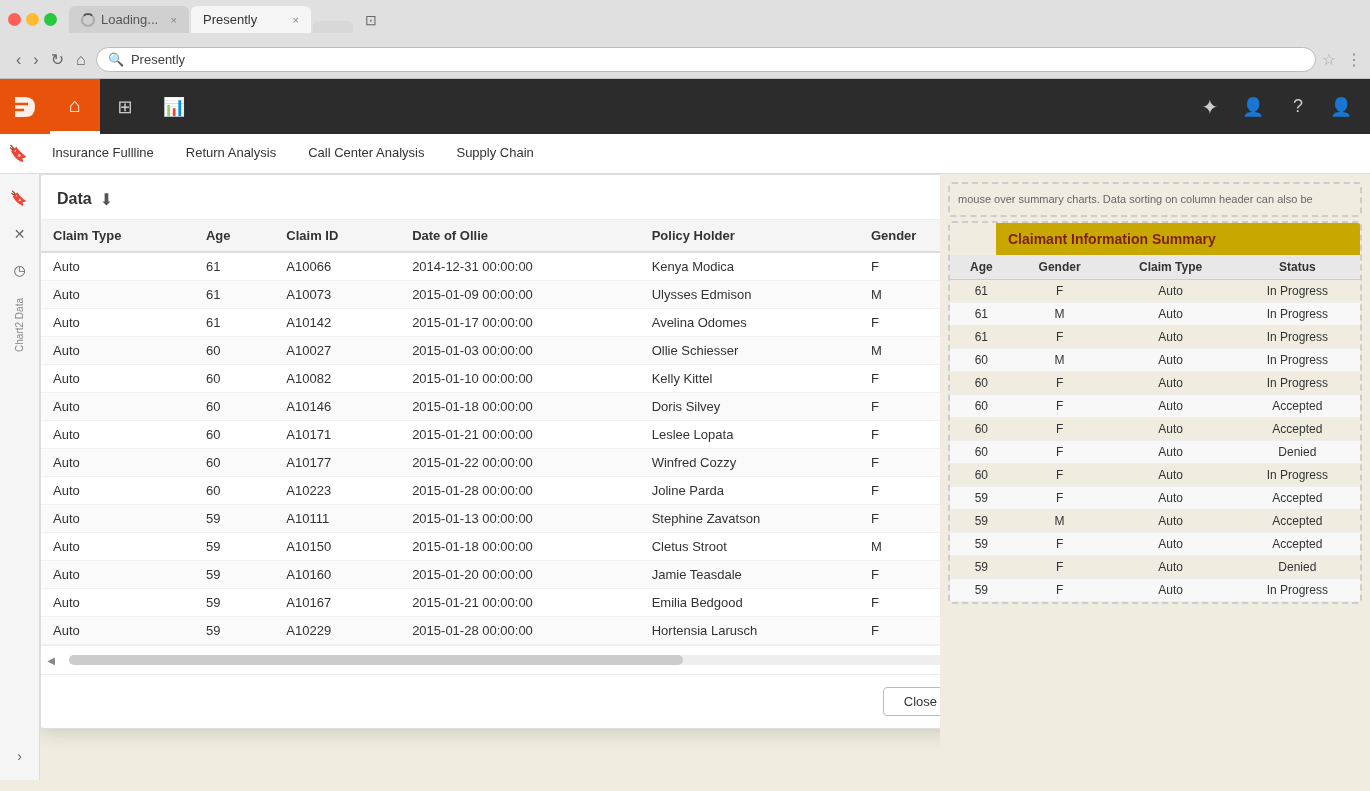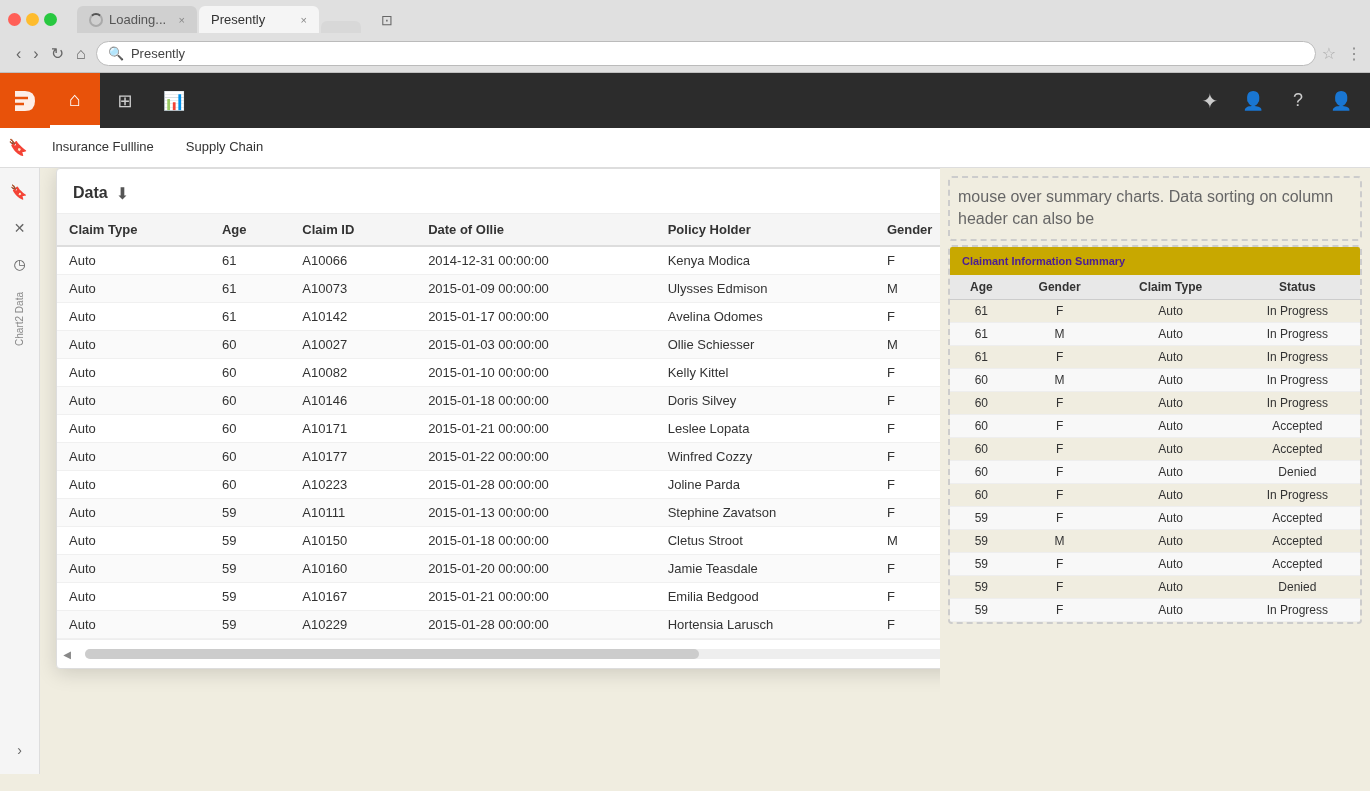--- a/index.html
+++ b/index.html
@@ -1,20 +1,20 @@
 <!DOCTYPE html>
 <html><head>
   <meta charset="utf-8">
   <style>
     * { box-sizing: border-box; margin: 0; padding: 0; }
     body { font-family: 'Segoe UI', Arial, sans-serif; background: #f0ede0; width: 1370px; height: 791px; overflow: hidden; }
 
     
     .browser-chrome { background: #e0e0e0; padding: 6px 8px 0 8px; border-bottom: 1px solid #c0c0c0; }
-    .browser-top { display: flex; align-items: center; gap: 20px; margin-bottom: 4px; }
+    .browser-top { display: flex; align-items: center; gap: 12px; margin-bottom: 10px; }
     .traffic-lights { display: flex; gap: 5px; align-items: center; }
     .traffic-light { width: 13px; height: 13px; border-radius: 50%; }
     .tl-red { background: #ff5f57; }
     .tl-yellow { background: #febc2e; }
     .tl-green { background: #28c840; }
     .browser-nav { display: flex; gap: 4px; align-items: center; margin-left: 4px; }
     .nav-btn { background: none; border: none; color: #666; font-size: 16px; cursor: pointer; padding: 2px 4px; }
     .tab-bar { display: flex; gap: 2px; align-items: flex-end; }
     .tab { display: flex; align-items: center; gap: 6px; padding: 6px 12px; background: #d0d0d0; border-radius: 6px 6px 0 0; font-size: 13px; color: #333; cursor: pointer; min-width: 120px; }
     .tab.active { background: #f5f5f5; }
@@ -52,30 +52,30 @@
     .left-sidebar { width: 40px; background: #f5f5f5; border-right: 1px solid #ddd; display: flex; flex-direction: column; align-items: center; padding-top: 8px; gap: 4px; }
     .sidebar-icon { width: 32px; height: 32px; display: flex; align-items: center; justify-content: center; color: #666; font-size: 14px; cursor: pointer; border-radius: 4px; }
     .sidebar-label { writing-mode: vertical-rl; transform: rotate(180deg); font-size: 10px; color: #888; margin-top: 8px; white-space: nowrap; }
 
     
     .dialog-container { position: relative; flex: 1; overflow: hidden; }
     .dialog-bg { position: absolute; top: 0; left: 0; right: 0; bottom: 0; background: #f0ede0; }
 
     
     .right-panel { position: absolute; right: 0; top: 0; width: 430px; bottom: 0; background: #f0ede0; padding: 8px; }
-    .summary-hint { font-size: 16px; color: #666; padding: 8px; margin-bottom: 4px; border: 2px dashed #ccc; border-radius: 4px; line-height: 1.4; }
+    .summary-hint { font-size: 11px; color: #666; padding: 8px; margin-bottom: 4px; border: 2px dashed #ccc; border-radius: 4px; line-height: 1.4; }
     .summary-table-container { border: 2px dashed #ccc; border-radius: 4px; overflow: hidden; }
-    .summary-title { background: #c8a800; color: #4c1d95; padding: 8px 12px; font-size: 11px; font-weight: bold; }
+    .summary-title { background: #c8a800; color: #7f1d1d; padding: 8px 12px; font-size: 14px; font-weight: bold; margin-left: 46px; }
     .summary-table { width: 100%; border-collapse: collapse; font-size: 12px; }
     .summary-table th { background: #e8e8e8; padding: 5px 8px; text-align: center; font-weight: 600; color: #333; border-bottom: 1px solid #ccc; }
     .summary-table td { padding: 4px 8px; text-align: center; color: #333; border-bottom: 1px solid #eee; }
     .summary-table tr:nth-child(even) td { background: #f8f8f8; }
 
     
-    .data-dialog { position: absolute; top: 0; left: 16px; width: 935px; background: white; border: 1px solid #ddd; border-radius: 4px; box-shadow: 0 4px 20px rgba(0,0,0,0.15); }
+    .data-dialog { position: absolute; top: 0; left: 0; width: 935px; background: white; border: 1px solid #ddd; border-radius: 4px; box-shadow: 0 4px 20px rgba(0,0,0,0.15); }
     .dialog-header { display: flex; align-items: center; padding: 12px 16px 8px 16px; border-bottom: 1px solid #eee; gap: 8px; }
     .dialog-title { font-size: 16px; font-weight: 600; color: #333; }
     .download-icon { color: #555; font-size: 16px; cursor: pointer; }
     .dialog-close { margin-left: auto; cursor: pointer; color: #888; font-size: 16px; width: 24px; height: 24px; display: flex; align-items: center; justify-content: center; border-radius: 50%; }
 
     
     .table-wrapper { overflow-y: auto; max-height: 430px; }
     .data-table { width: 100%; border-collapse: collapse; font-size: 13px; }
     .data-table th { background: #f5f5f5; padding: 8px 12px; text-align: left; font-weight: 600; color: #333; border-bottom: 2px solid #ddd; position: sticky; top: 0; white-space: nowrap; cursor: pointer; }
     .data-table td { padding: 6px 12px; color: #333; border-bottom: 1px solid #f0f0f0; white-space: nowrap; }
@@ -169,20 +169,26 @@
       <div class="nav-right-btn">
         <span style="font-size:18px;">👤</span>
       </div>
     </div>
   </div>
 
   <div class="second-nav">
     <span class="bookmark-icon">🔖</span>
     <div class="nav-tab">
       <span>Insurance Fullline</span>
+    </div>
+    <div class="nav-tab">
+      <span>Return Analysis</span>
+    </div>
+    <div class="nav-tab">
+      <span>Call Center Analysis</span>
     </div>
     <div class="nav-tab">
       <span>Supply Chain</span>
     </div>
   </div>
 
   <div class="main-content">
 
     <div class="left-sidebar">
       <div class="sidebar-icon">🔖</div>
@@ -332,20 +338,23 @@
         </div>
 
         <div class="scrollbar-row">
           <span class="scroll-arrow">◀</span>
           <div class="h-scrollbar">
             <div class="h-scrollbar-thumb"></div>
           </div>
           <span class="scroll-arrow">▶</span>
         </div>
 
+        <div class="dialog-footer">
+          <button class="close-btn">Close</button>
+        </div>
       </div>
 
       <div class="right-panel">
         <div class="summary-hint">
           <span>mouse over summary charts. Data sorting on column header can also be</span>
         </div>
         <div class="summary-table-container">
           <div class="summary-title">Claimant Information Summary</div>
           <table class="summary-table">
             <thead>

